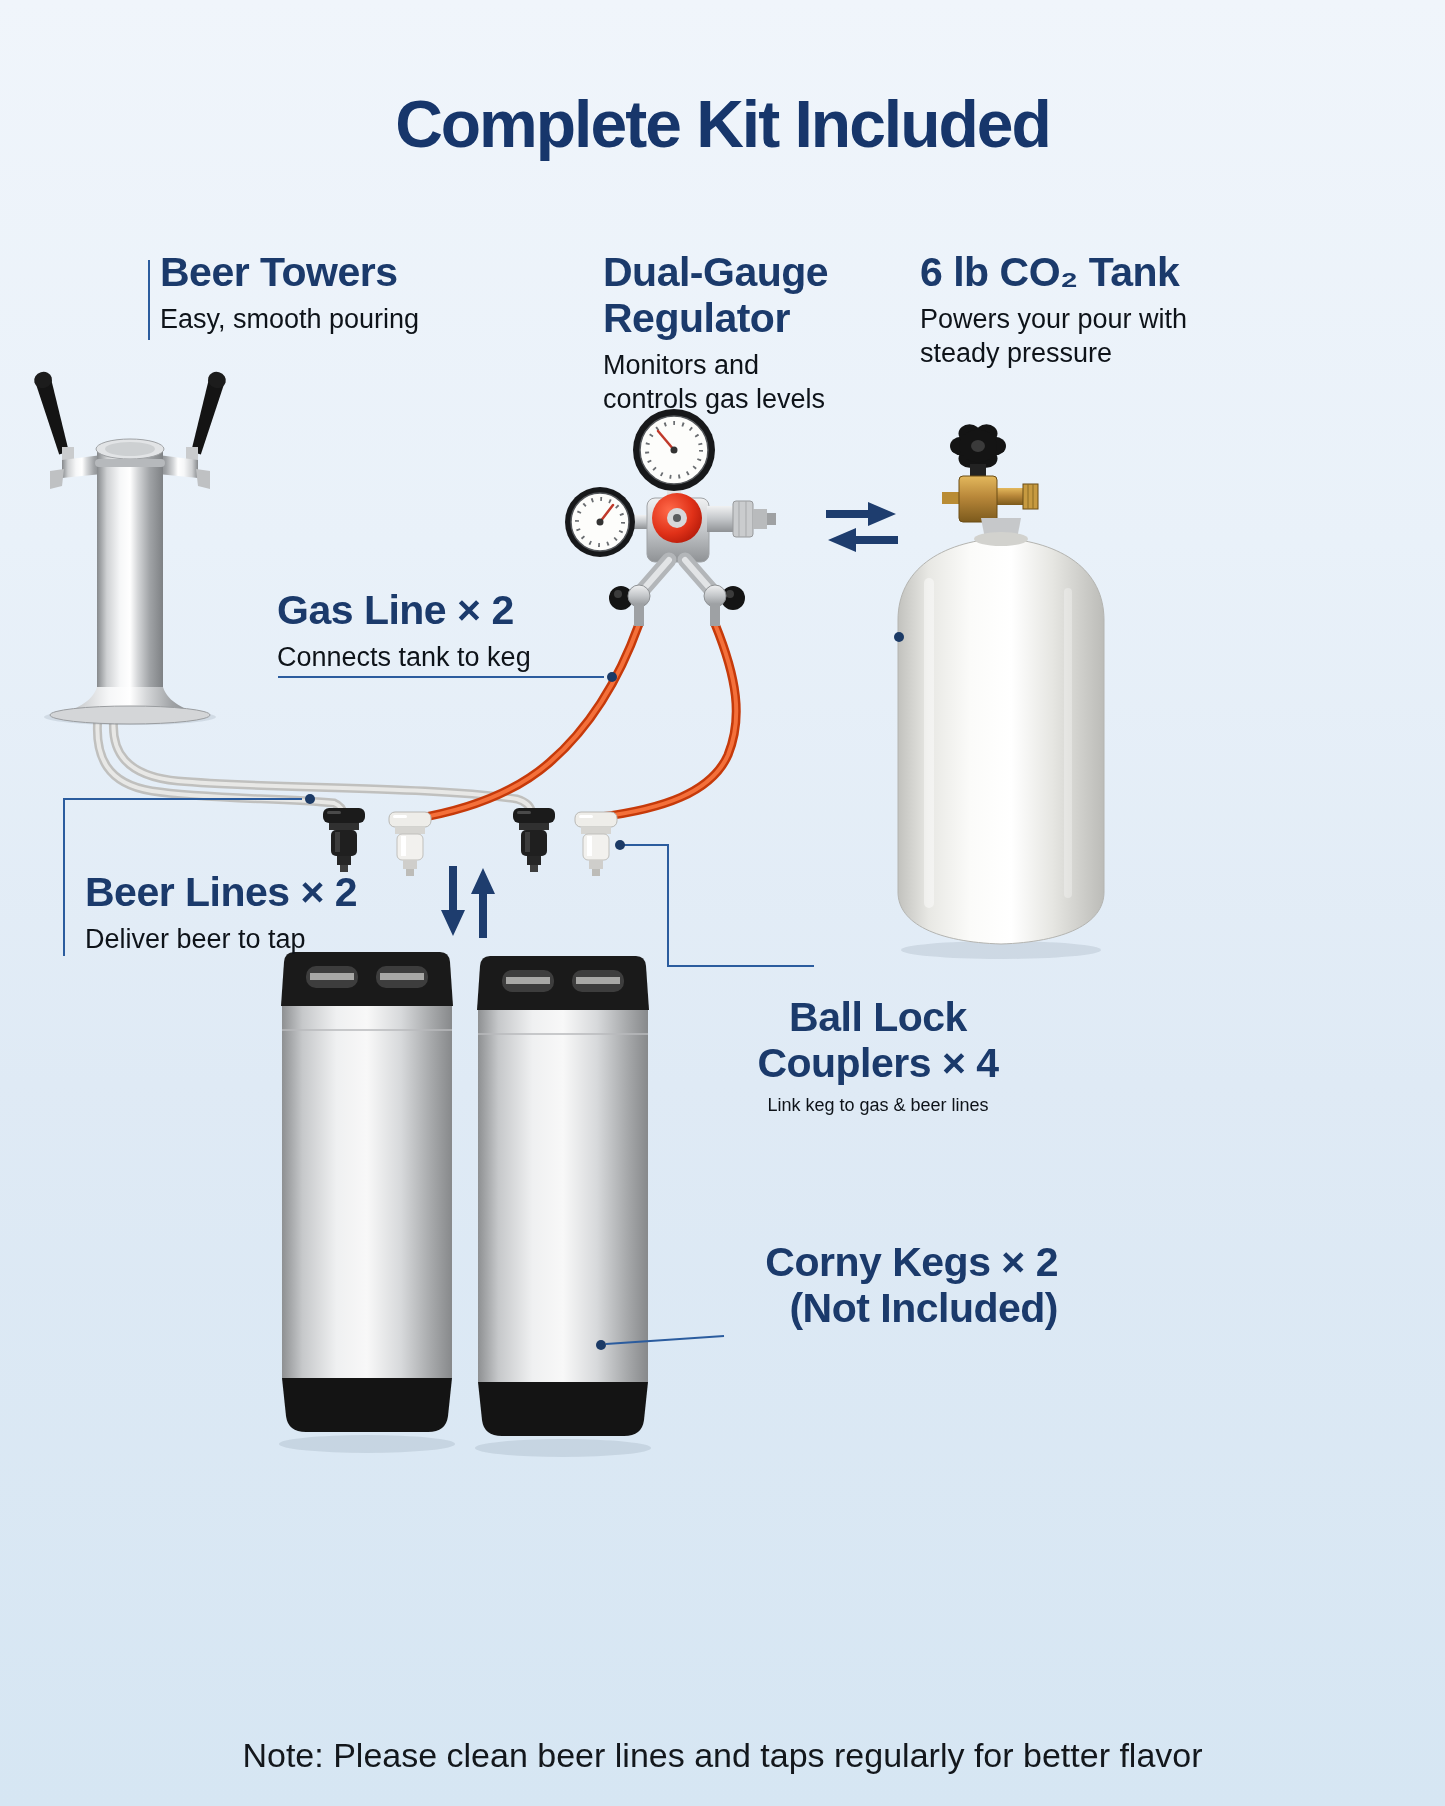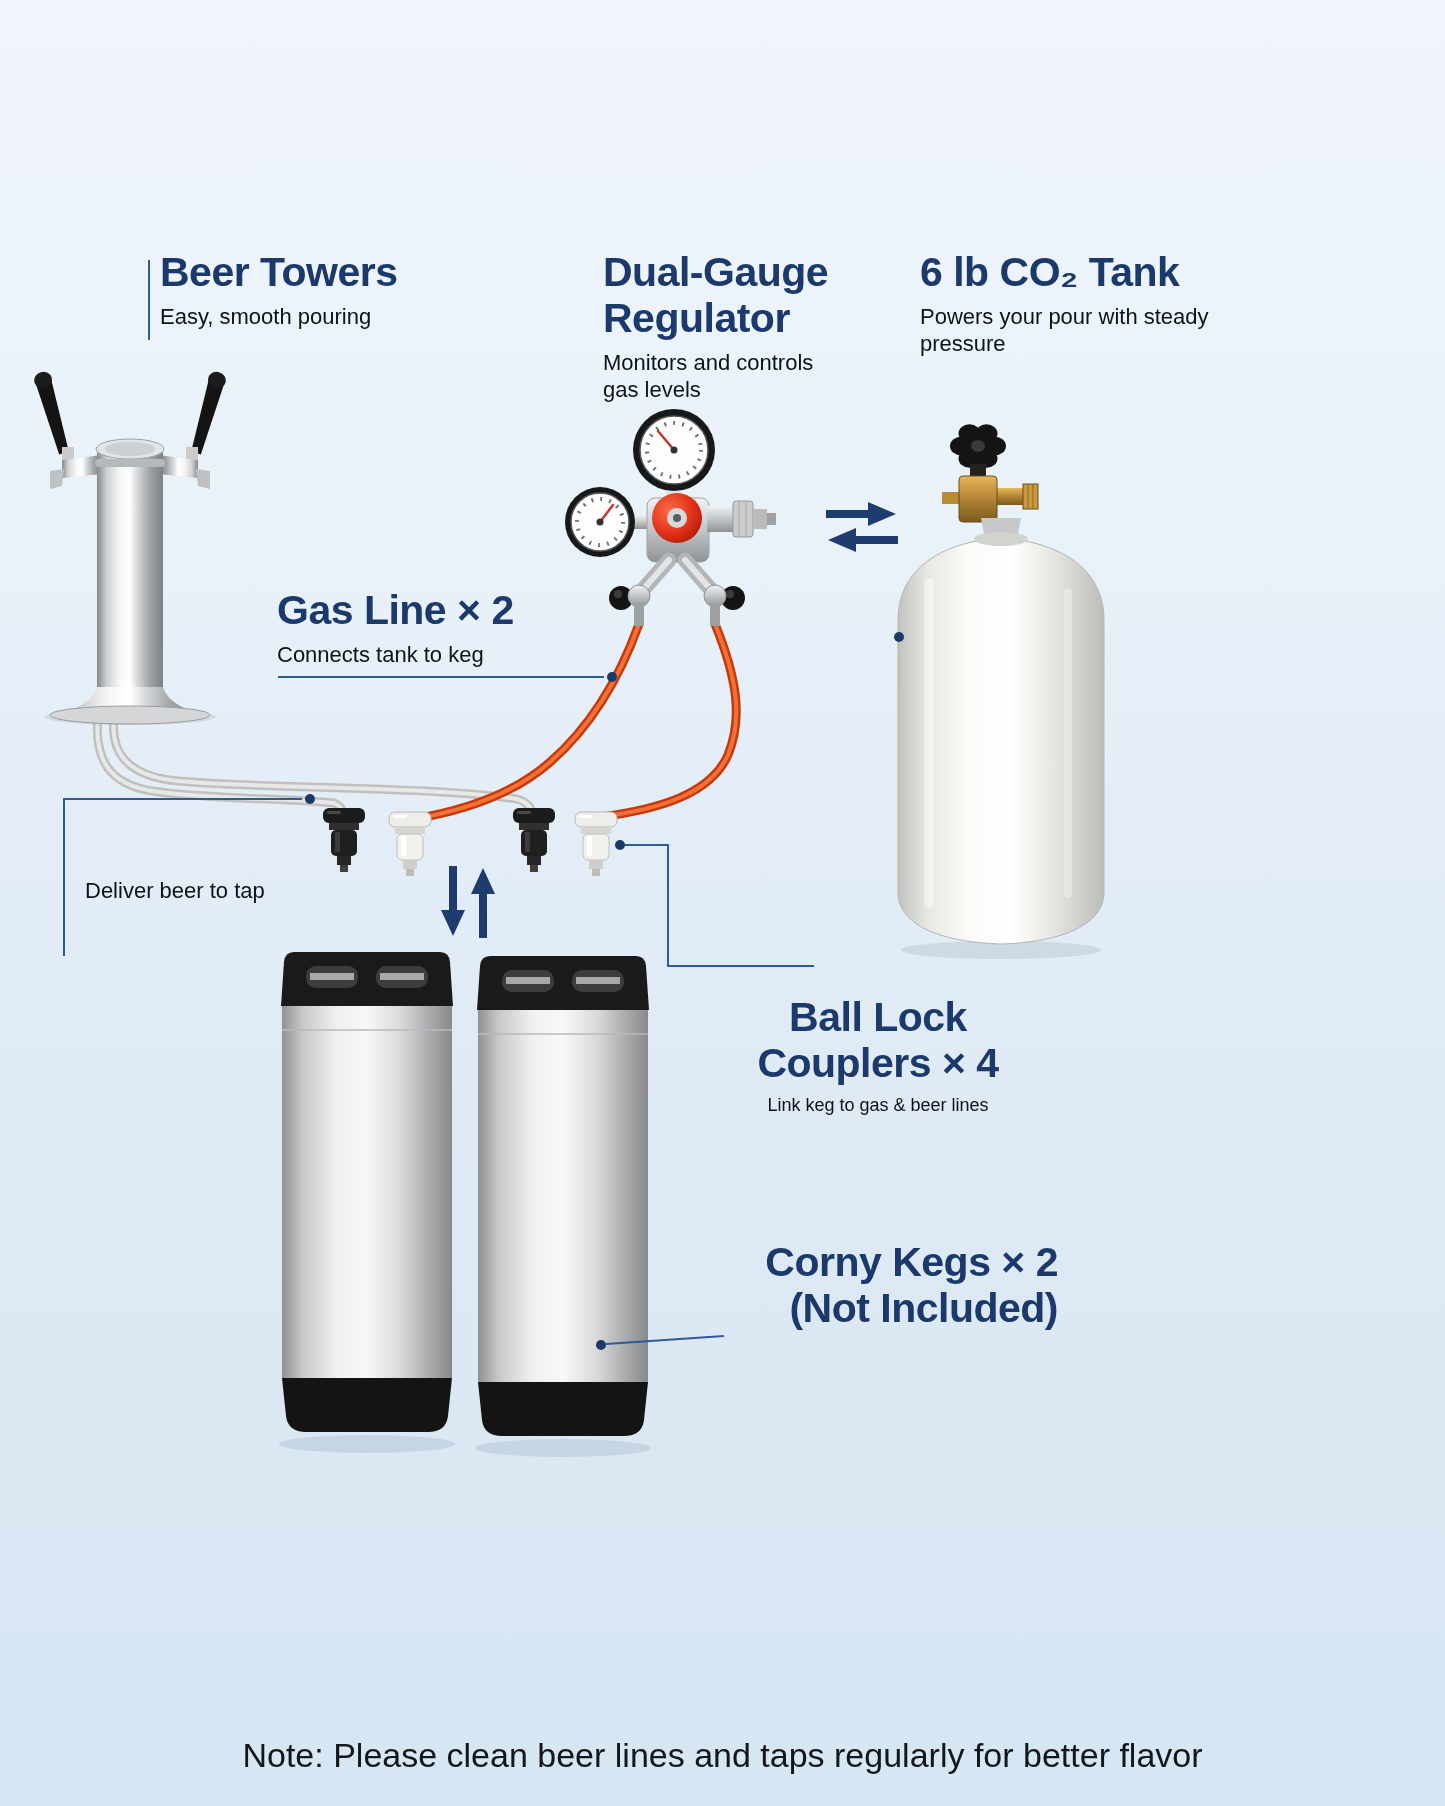--- a/index.html
+++ b/index.html
@@ -9,21 +9,21 @@
     font-family:"Liberation Sans","DejaVu Sans",sans-serif;
   }
   .overlay{position:absolute;left:0;top:0;width:1445px;height:1806px;pointer-events:none;}
   .z1{z-index:1}.z3{z-index:3}
   .page-title{
     position:absolute;top:86px;left:0;width:100%;text-align:center;margin:0;
     font-size:66px;font-weight:bold;letter-spacing:-2px;color:#17366b;z-index:4;
   }
   .label{position:absolute;z-index:4;}
   .sec-title{font-weight:bold;color:#1b3a6b;font-size:41px;line-height:1.12;letter-spacing:-0.5px;}
-  .sec-sub{font-size:22px;color:#0e1319;line-height:1.25;margin-top:7px;}
+  .sec-sub{font-size:27px;color:#0e1319;line-height:1.25;margin-top:7px;}
   .img-box{position:absolute;z-index:2;}
   .note{
     position:absolute;top:1736px;left:0;width:100%;text-align:center;
     font-size:34px;color:#13171c;z-index:4;
   }
 </style>
 </head>
 <body>
 
 <div class="canvas">
@@ -268,20 +268,21 @@
     <g fill="#1e3d6e">
       <path d="M 826 510 L 868 510 L 868 502 L 896 514 L 868 526 L 868 518 L 826 518 Z"></path>
       <path d="M 898 536 L 856 536 L 856 528 L 828 540 L 856 552 L 856 544 L 898 544 Z"></path>
     </g>
     <g fill="#1e3d6e">
       <path d="M 449 866 L 457 866 L 457 910 L 465 910 L 453 936 L 441 910 L 449 910 Z"></path>
       <path d="M 479 938 L 487 938 L 487 894 L 495 894 L 483 868 L 471 894 L 479 894 Z"></path>
     </g>
   </svg>
 
+  <h1 class="page-title">Complete Kit Included</h1>
 
   <div class="label" style="left:160px;top:250px;width:320px;">
     <div class="sec-title">Beer Towers</div>
     <div class="sec-sub">Easy, smooth pouring</div>
   </div>
 
   <div class="label" style="left:603px;top:250px;width:300px;">
     <div class="sec-title">Dual-Gauge Regulator</div>
     <div class="sec-sub" style="width:250px;">Monitors and controls gas levels</div>
   </div>
@@ -290,20 +291,21 @@
     <div class="sec-title">6 lb CO₂ Tank</div>
     <div class="sec-sub" style="width:300px;">Powers your pour with steady pressure</div>
   </div>
 
   <div class="label" style="left:277px;top:588px;width:360px;">
     <div class="sec-title">Gas Line × 2</div>
     <div class="sec-sub">Connects tank to keg</div>
   </div>
 
   <div class="label" style="left:85px;top:870px;width:340px;">
+    <div class="sec-title">Beer Lines × 2</div>
     <div class="sec-sub">Deliver beer to tap</div>
   </div>
 
   <div class="label" style="left:708px;top:995px;width:340px;text-align:center;">
     <div class="sec-title" style="width:320px;margin:0 auto;">Ball Lock Couplers × 4</div>
     <div class="sec-sub" style="font-size:18px;">Link keg to gas &amp; beer lines</div>
   </div>
 
   <div class="label" style="left:698px;top:1240px;width:360px;text-align:right;">
     <div class="sec-title">Corny Kegs × 2 (Not Included)</div>

